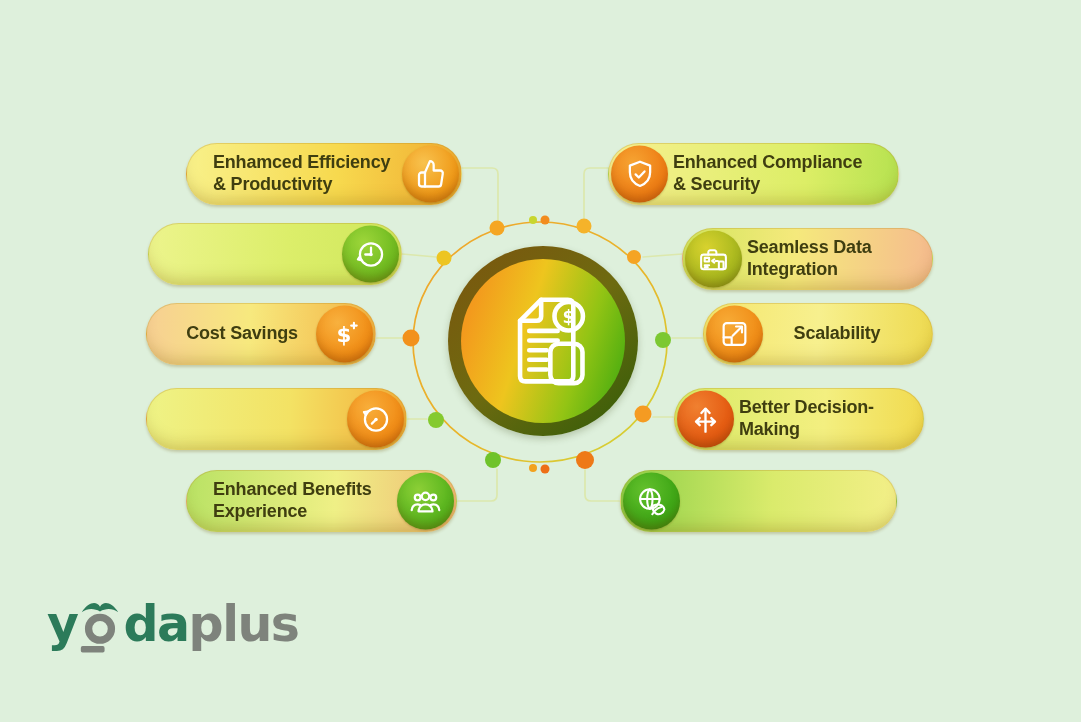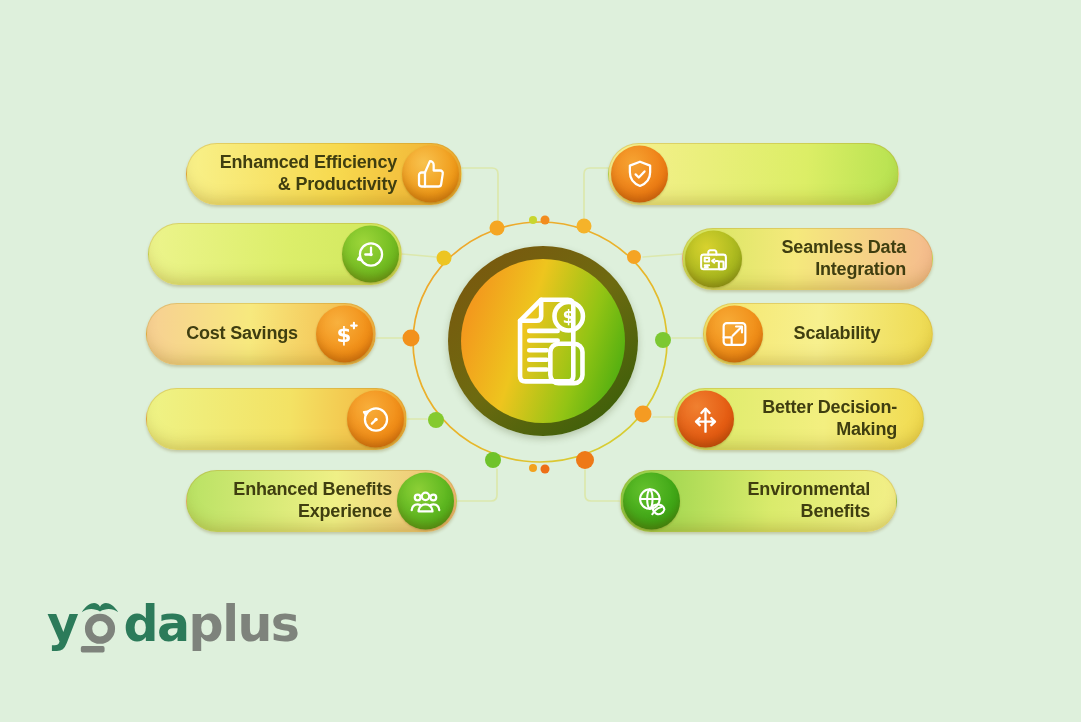--- a/index.html
+++ b/index.html
@@ -8,21 +8,21 @@
   }
   html,body{margin:0;padding:0;}
   body{font-family:"Liberation Sans",sans-serif;}
   .canvas{position:relative;width:1081px;height:722px;background:var(--background);overflow:hidden;}
 
   
   .decor{position:absolute;left:0;top:0;z-index:1;}
 
   
   .pill{position:absolute;z-index:2;height:62px;border-radius:999px;
-        display:flex;align-items:center;justify-content:center;text-align:right;
+        display:flex;align-items:center;justify-content:center;text-align:left;
         font-weight:bold;font-size:18px;line-height:1.22;letter-spacing:-.2px;color:var(--pill_text);
         box-shadow: inset 0 -11px 16px -8px rgba(130,95,10,.32), 0 2px 3px rgba(120,100,30,.28);
         border:1px solid rgba(180,140,40,.30); box-sizing:border-box;}
   .pill .pill-icon-circle{position:absolute;top:50%;transform:translateY(-50%);
         width:57px;height:57px;border-radius:50%;display:flex;align-items:center;justify-content:center;
         box-shadow: inset 0 -8px 11px -4px rgba(110,55,0,.38), 0 1px 2px rgba(110,80,10,.3);}
   .icon-right{right:2px}
   .icon-left{left:2px}
   .pad-l{padding:0 64px 0 26px}
   .pad-r{padding:0 26px 0 64px}
@@ -163,20 +163,21 @@
         <path d="M2 18.6c.3-2.7 1.9-4.2 4.2-4.2.7 0 1.4.2 2 .5"></path>
         <circle cx="17.7" cy="9.4" r="2.1"></circle>
         <path d="M22 18.6c-.3-2.7-1.9-4.2-4.2-4.2-.7 0-1.4.2-2 .5"></path>
         <circle cx="12" cy="8.6" r="2.7"></circle>
         <path d="M6.9 19.5c.4-3.2 2.4-5.1 5.1-5.1s4.7 1.9 5.1 5.1z"></path>
       </svg>
     </span>
   </div>
 
   <div class="pill pg-r1 pad-r" style="left:608px;top:143px;width:291px;">
+    <span class="pill-label">Enhanced Compliance &amp; Security</span>
     <span class="pill-icon-circle icon-left ic-r1">
       <svg width="32" height="32" viewBox="0 0 24 24" fill="none" stroke="#fff" stroke-width="1.7" stroke-linecap="round" stroke-linejoin="round">
         <path d="M12 2.4l7.6 2.9v5.1c0 4.9-3.2 8.6-7.6 10.2-4.4-1.6-7.6-5.3-7.6-10.2V5.3z"></path>
         <path d="M8.7 11.9l2.4 2.4 4.3-4.6"></path>
       </svg>
     </span>
   </div>
 
   <div class="pill pg-r2 pad-r" style="left:682px;top:222px;width:251px;margin-top:6px;">
     <span class="pill-label">Seamless Data Integration</span>
@@ -210,21 +211,20 @@
       <svg width="31" height="31" viewBox="0 0 24 24" fill="none" stroke="#fff" stroke-width="1.7" stroke-linecap="round" stroke-linejoin="round">
         <rect x="3.6" y="3.6" width="16.8" height="16.8" rx="2.4"></rect>
         <path d="M3.6 14.6h6.2v5.8"></path>
         <path d="M10.6 13.4l6.8-6.8"></path>
         <path d="M13.2 6.2h4.6v4.6"></path>
       </svg>
     </span>
   </div>
 
   <div class="pill pg-r5 pad-r" style="left:620px;top:470px;width:277px;">
-    <span class="pill-label">Environmental Benefits</span>
     <span class="pill-icon-circle icon-left ic-r5">
       <svg width="33" height="33" viewBox="0 0 24 24" fill="none" stroke="#fff" stroke-width="1.5" stroke-linecap="round" stroke-linejoin="round">
         <circle cx="10.8" cy="10.6" r="7.1"></circle>
         <path d="M3.7 10.6h14.2"></path>
         <path d="M10.8 3.5c2.6 1.9 2.6 12.3 0 14.2M10.8 3.5c-2.6 1.9-2.6 12.3 0 14.2"></path>
         <path d="M13.2 15.2c4.6-1.4 7.4-.3 8.2 2.9-.7 3-3.8 4.3-6.1 3-1.9-1.1-2.7-3.6-2.1-5.9z"></path>
         <path d="M12.6 21.6c1.7-2.9 3.9-4.6 6.6-5.2"></path>
       </svg>
     </span>
   </div>

